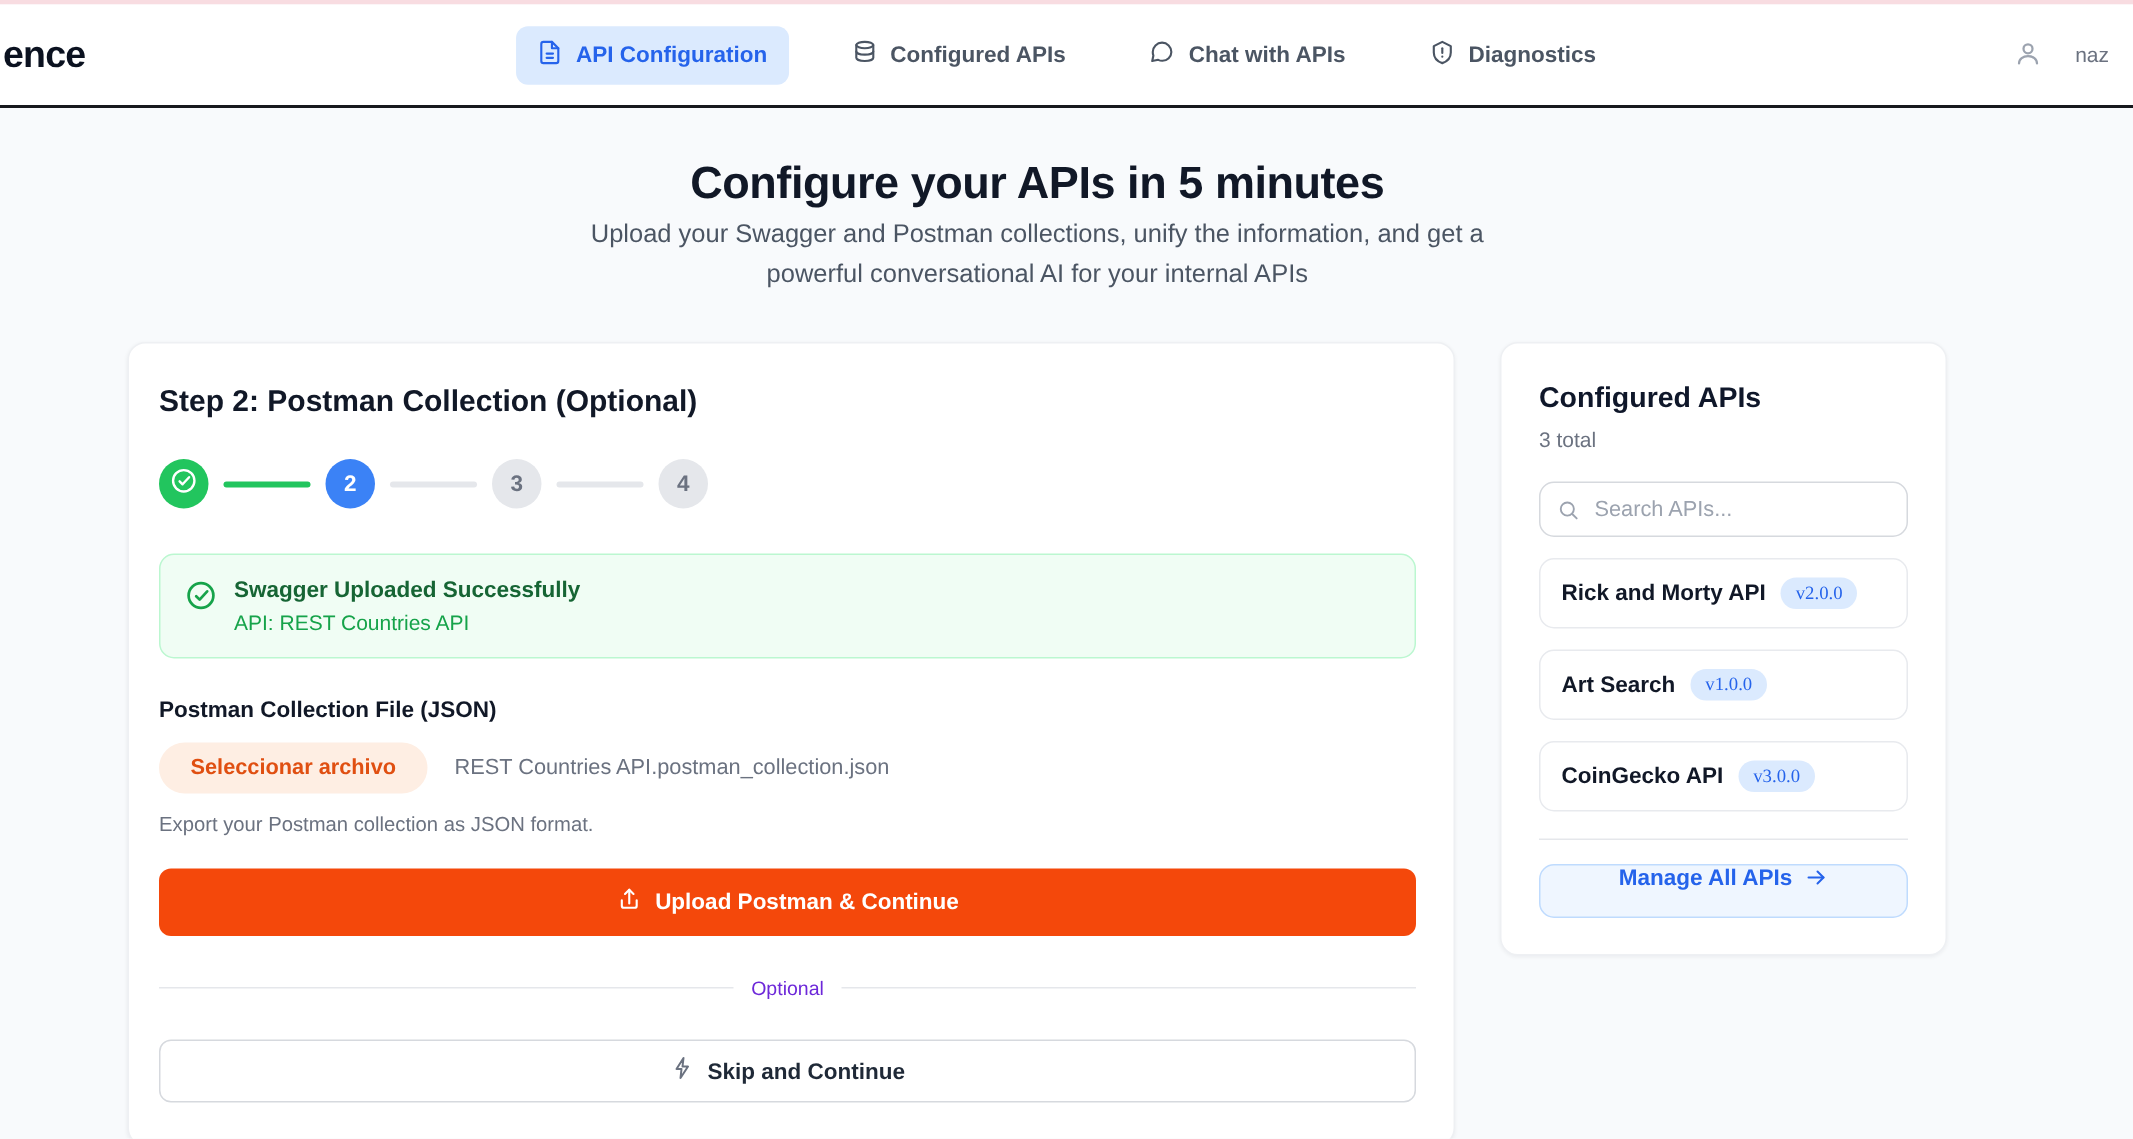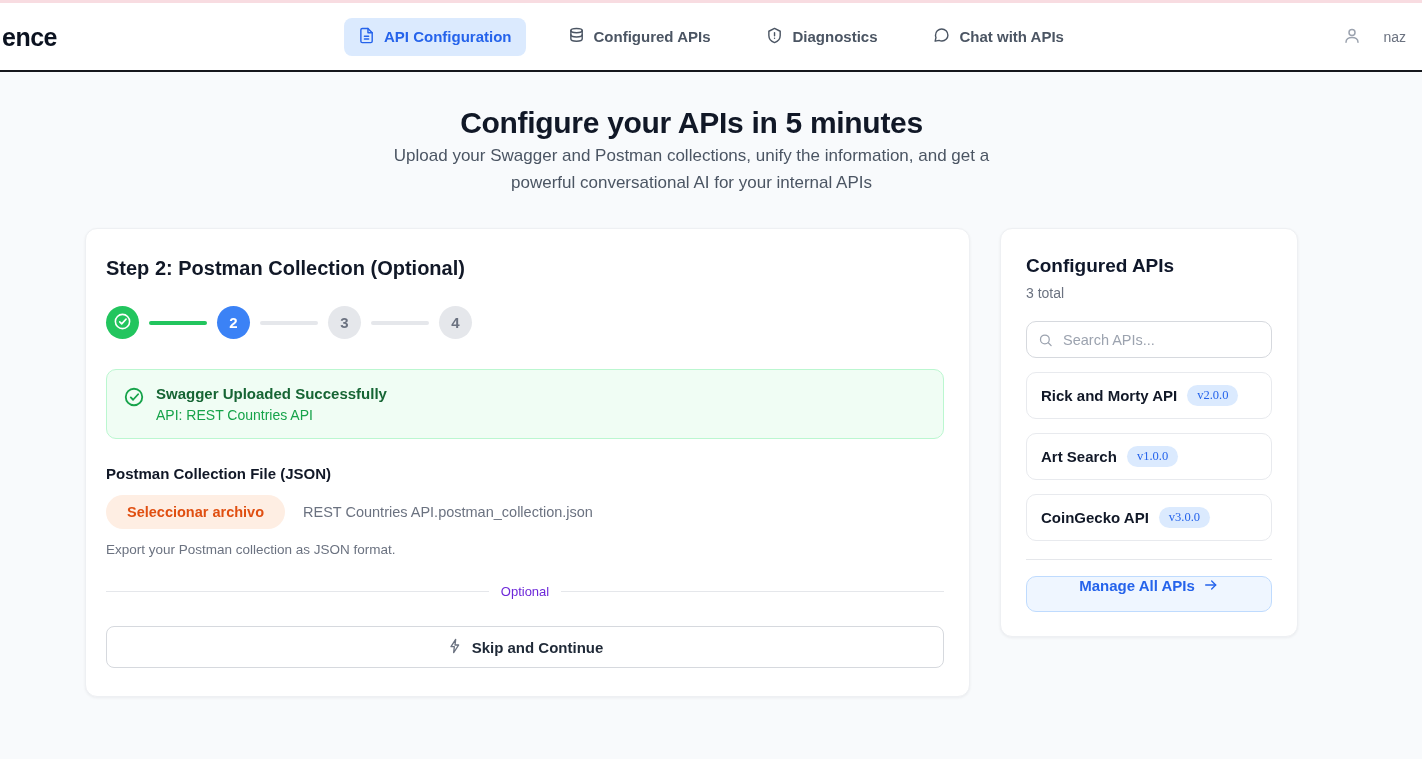--- a/index.html
+++ b/index.html
@@ -164,34 +164,34 @@
             <ellipse cx="12" cy="5" rx="8" ry="3"></ellipse>
             <path d="M4 5v6c0 1.7 3.6 3 8 3s8-1.3 8-3V5"></path>
             <path d="M4 11v6c0 1.7 3.6 3 8 3s8-1.3 8-3v-6"></path>
           </svg>
       </span>
       <span>Configured APIs</span>
     </button>
     <button class="tab">
       <span>
         <svg viewBox="0 0 24 24" fill="none" stroke="currentColor" stroke-width="2" stroke-linecap="round" stroke-linejoin="round">
+            <path d="M21 11.5a8.38 8.38 0 0 1-8.5 8.3 8.6 8.6 0 0 1-3.9-.9L3 20l1.1-5.1a8.3 8.3 0 0 1-.6-3.4A8.5 8.5 0 1 1 21 11.5z"></path>
+          </svg>
+      </span>
+      <span>Chat with APIs</span>
+    </button>
+    <button class="tab">
+      <span>
+        <svg viewBox="0 0 24 24" fill="none" stroke="currentColor" stroke-width="2" stroke-linecap="round" stroke-linejoin="round">
             <path d="M12 2l8 4v6c0 5-3.5 8.5-8 10-4.5-1.5-8-5-8-10V6z"></path>
             <line x1="12" y1="8" x2="12" y2="12.5"></line>
             <line x1="12" y1="15.8" x2="12" y2="16"></line>
           </svg>
       </span>
       <span>Diagnostics</span>
-    </button>
-    <button class="tab">
-      <span>
-        <svg viewBox="0 0 24 24" fill="none" stroke="currentColor" stroke-width="2" stroke-linecap="round" stroke-linejoin="round">
-            <path d="M21 11.5a8.38 8.38 0 0 1-8.5 8.3 8.6 8.6 0 0 1-3.9-.9L3 20l1.1-5.1a8.3 8.3 0 0 1-.6-3.4A8.5 8.5 0 1 1 21 11.5z"></path>
-          </svg>
-      </span>
-      <span>Chat with APIs</span>
     </button>
   </nav>
 
   <div class="user">
     <span>
       <svg viewBox="0 0 24 24" fill="none" stroke="currentColor" stroke-width="2" stroke-linecap="round" stroke-linejoin="round">
           <circle cx="12" cy="8" r="4"></circle>
           <path d="M4 21c0-4 3.6-6.5 8-6.5s8 2.5 8 6.5"></path>
         </svg>
     </span>
@@ -240,20 +240,30 @@
         </div>
       </div>
 
       <div class="field-label">Postman Collection File (JSON)</div>
       <div class="file-row">
         <button class="file-pill">Seleccionar archivo</button>
         <span class="file-name">REST Countries API.postman_collection.json</span>
       </div>
       <div class="help">Export your Postman collection as JSON format.</div>
 
+      <button class="btn-upload">
+        <span>
+          <svg viewBox="0 0 24 24" fill="none" stroke="#ffffff" stroke-width="2" stroke-linecap="round" stroke-linejoin="round">
+              <path d="M8 7l4-4 4 4"></path>
+              <path d="M12 3v13"></path>
+              <path d="M5 13v5a2 2 0 0 0 2 2h10a2 2 0 0 0 2-2v-5"></path>
+            </svg>
+        </span>
+        <span>Upload Postman &amp; Continue</span>
+      </button>
 
       <div class="divider">
         <div class="line"></div>
         <span>Optional</span>
         <div class="line"></div>
       </div>
 
       <button class="btn-skip">
         <span>
           <svg viewBox="0 0 24 24" fill="none" stroke="currentColor" stroke-width="2" stroke-linecap="round" stroke-linejoin="round">

